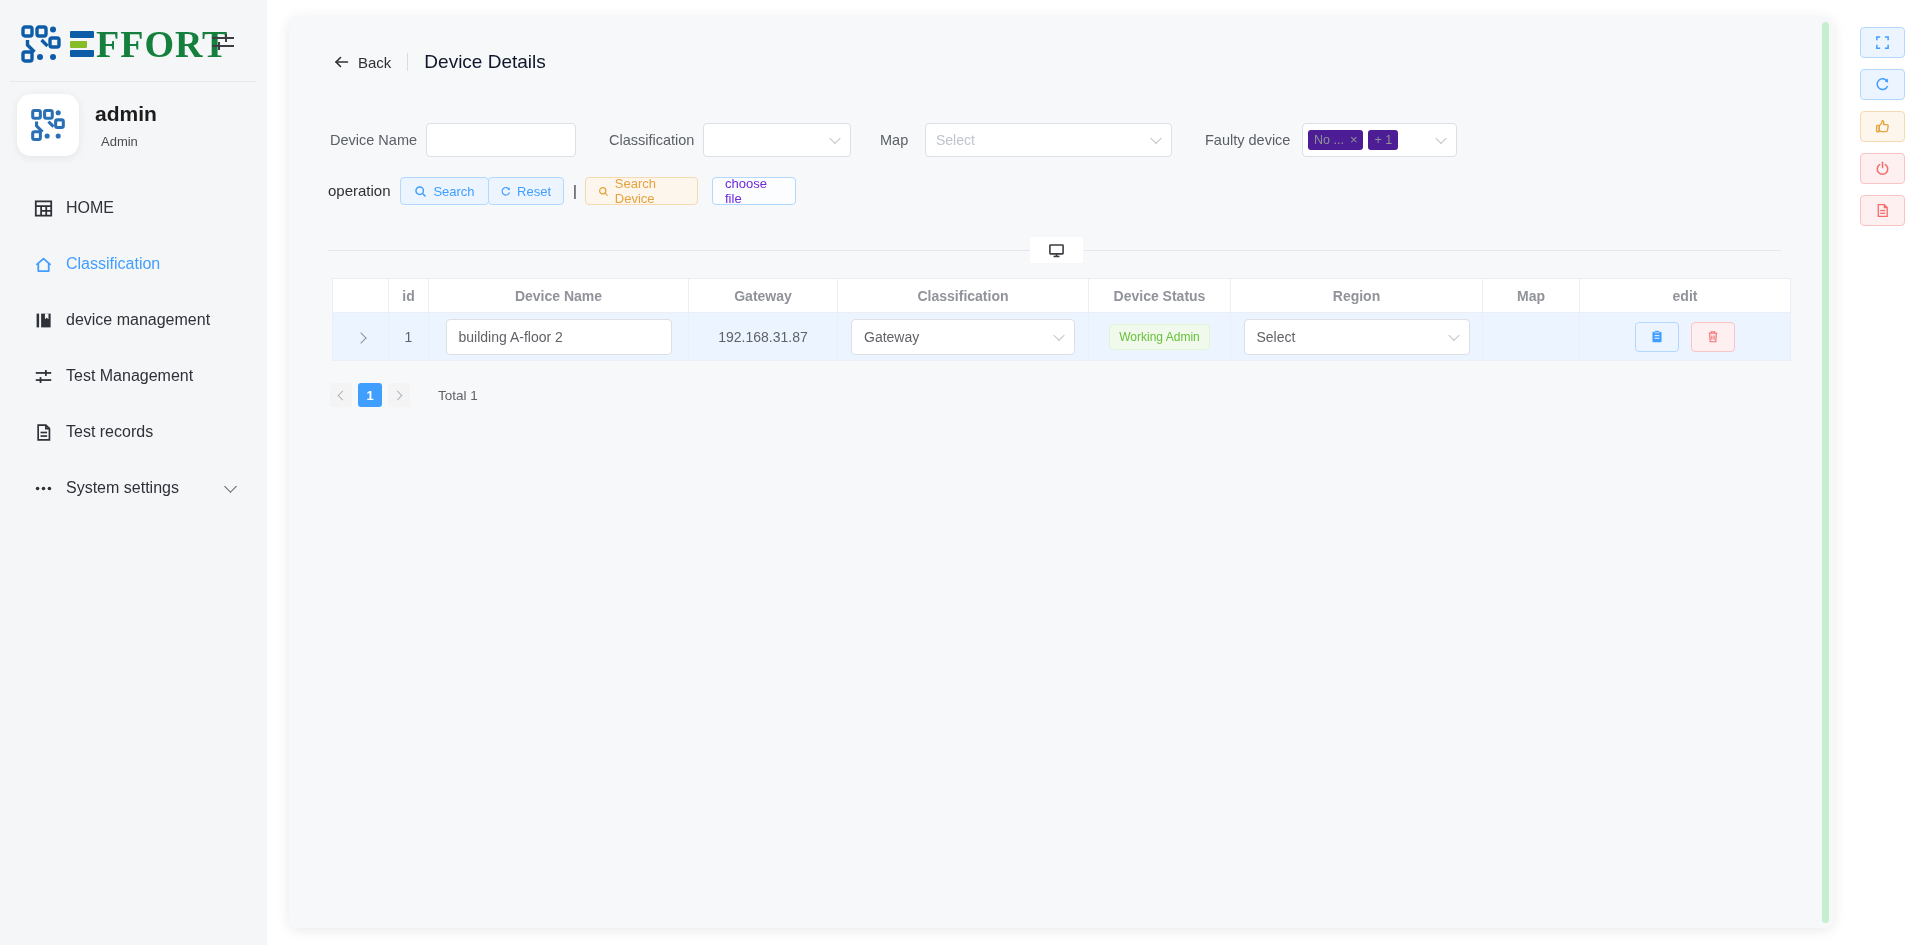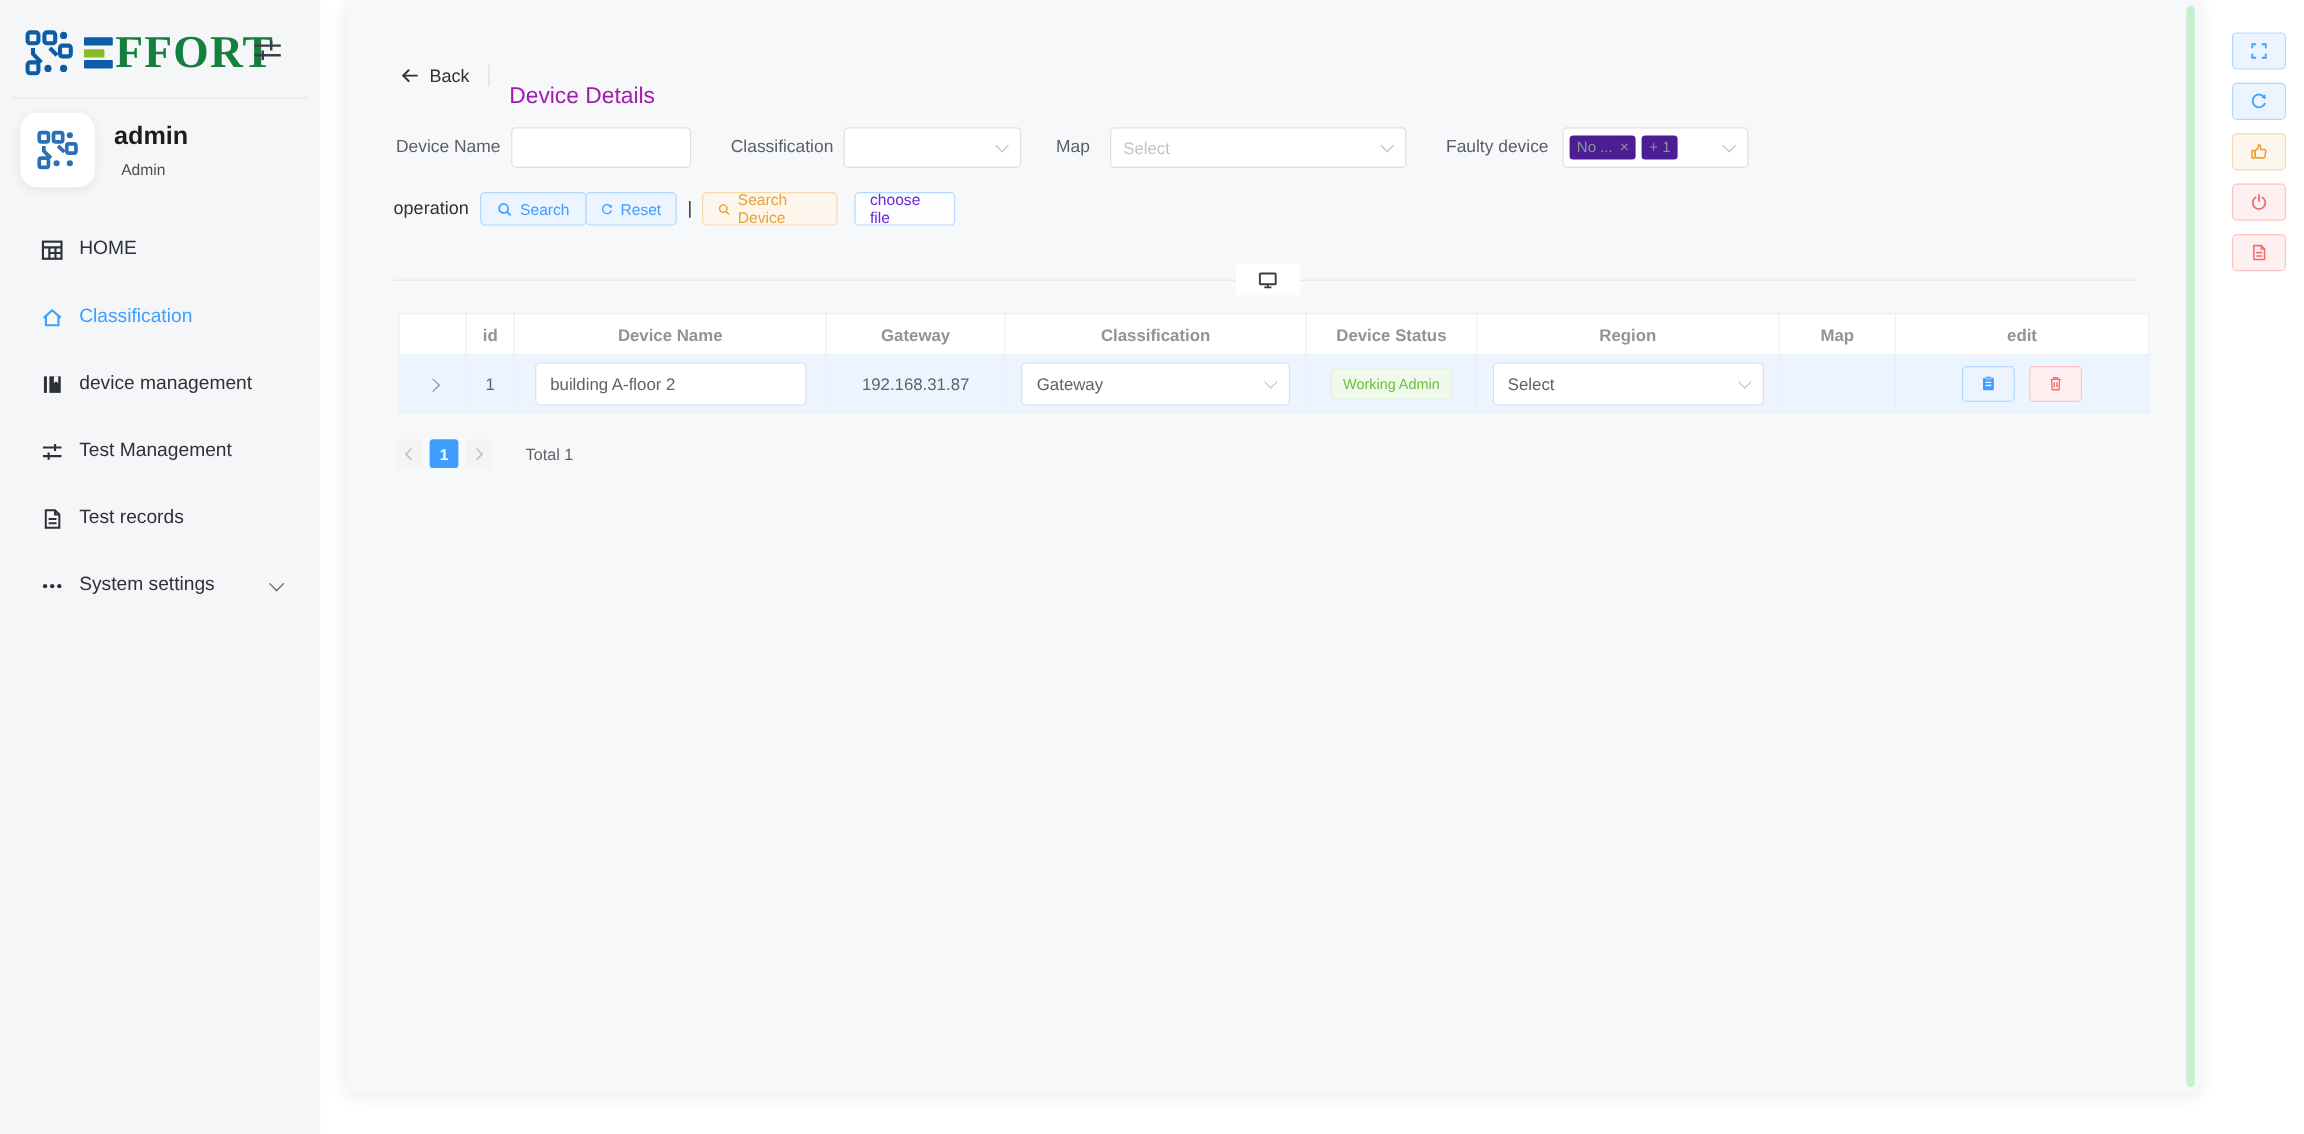--- a/index.html
+++ b/index.html
@@ -19,28 +19,28 @@
   .avatar { position:absolute; left:17px; top:94px; width:62px; height:62px; background:#fff; border-radius:14px; box-shadow:0 2px 10px rgba(0,0,0,.07); display:flex; align-items:center; justify-content:center; }
   .user-name { position:absolute; left:95px; top:102px; font-size:21px; font-weight:bold; color:#1c1c1c; }
   .user-role { position:absolute; left:101px; top:134px; font-size:13px; color:#4d4d4d; }
   .menu { position:absolute; left:0; top:180px; width:267px; }
   .menu-item { height:56px; display:flex; align-items:center; padding-left:34px; cursor:pointer; font-size:16px; color:#2e3138; position:relative; }
   .menu-item .mi-icon { width:19px; height:19px; margin-right:13px; flex:0 0 19px; display:flex; align-items:center; justify-content:center; }
   .menu-item.active { color:#409eff; }
   .menu-chevron { position:absolute; right:32px; top:50%; margin-top:-6px; width:9px; height:9px; border-right:1.6px solid #5b5f66; border-bottom:1.6px solid #5b5f66; transform:rotate(45deg); }
 
   
-  .card { position:absolute; left:289px; top:0; width:1544px; height:911px; background:#f7f8fa; border-radius:8px; box-shadow:0 2px 14px rgba(0,0,0,.09); }
+  .card { position:absolute; left:289px; top:17px; width:1544px; height:911px; background:#f7f8fa; border-radius:8px; box-shadow:0 2px 14px rgba(0,0,0,.09); }
   .green-strip { position:absolute; right:4px; top:5px; bottom:5px; width:7px; border-radius:4px; background:#c5efce; }
 
   .card-header { position:absolute; left:44px; top:34px; display:flex; align-items:center; }
   .back-btn { display:flex; align-items:center; cursor:pointer; }
   .back-btn span { font-size:15px; color:#303133; margin-left:8px; }
   .hdr-sep { width:1px; height:18px; background:#d8dce3; margin:0 16px; }
-  .page-title { font-size:19px; color:#a21caf; font-weight:500;margin-top:36px; }
+  .page-title { font-size:19px; color:#0f172a; font-weight:500; }
 
   
   .f-label { position:absolute; top:106px; height:34px; line-height:34px; font-size:14.5px; color:#5a5e66; }
   .f-input, .sel { position:absolute; top:106px; height:34px; background:#fff; border:1px solid #dcdfe6; border-radius:4px; }
   .f-input input { width:100%; height:100%; border:0; outline:0; background:transparent; padding:0 10px; font-size:14px; color:#606266; font-family:"Liberation Sans", sans-serif; }
   .sel { display:flex; align-items:center; padding:0 26px 0 10px; font-size:14px; color:#606266; cursor:pointer; }
   .sel .ph { color:#bfc4cc; }
   .chev { position:absolute; right:11px; top:50%; width:8px; height:8px; border-right:1.5px solid #c0c4cc; border-bottom:1.5px solid #c0c4cc; transform:translateY(-70%) rotate(45deg); }
   .tag { display:inline-flex; align-items:flex-start; background:#4c1d95; border-radius:3px; padding:3px 6px; font-size:12.5px; color:#909399; margin-right:5px; }
   .tag .tag-x { margin-left:6px; color:#909399; font-size:13px; line-height:1; cursor:pointer; }

